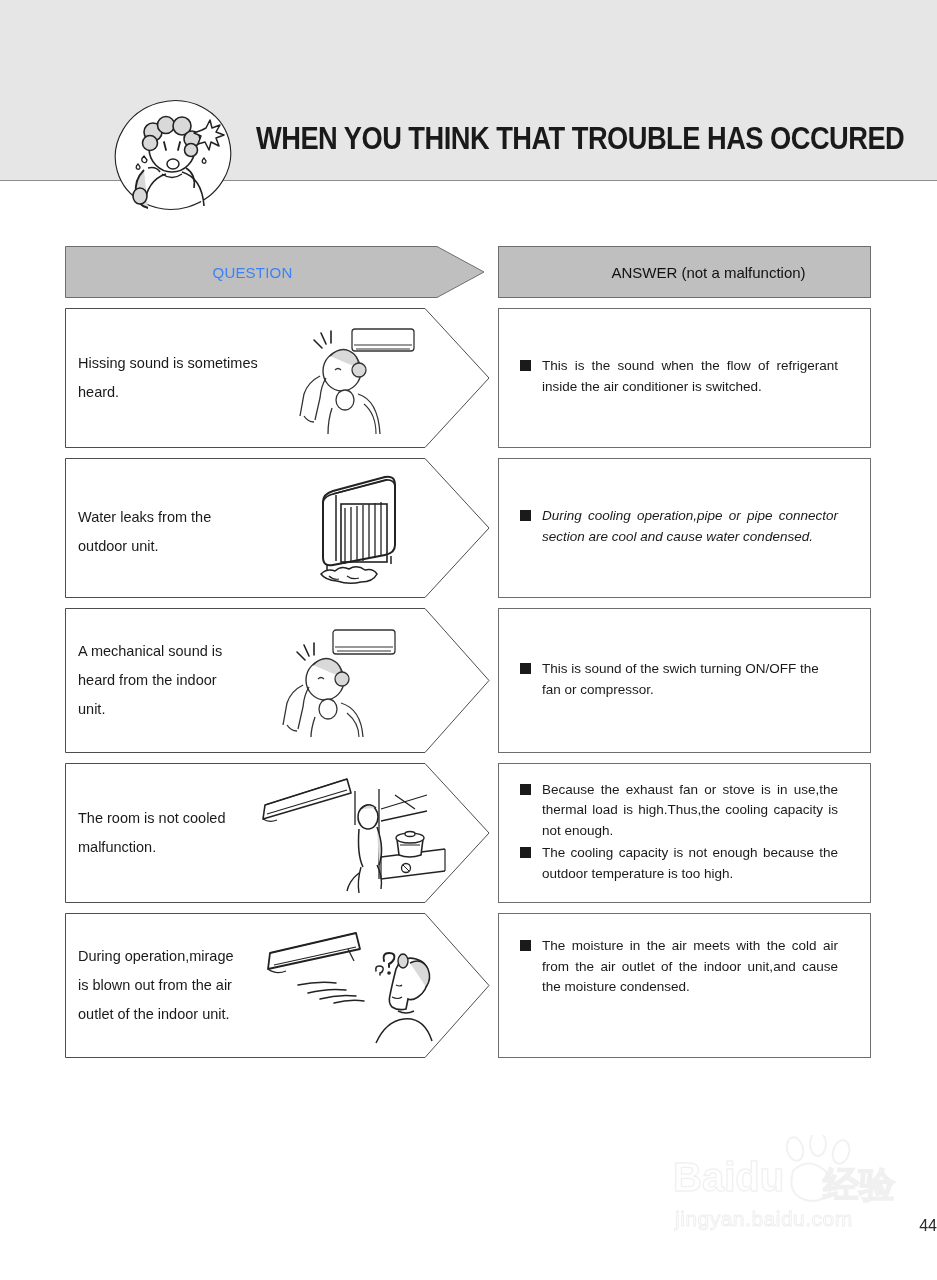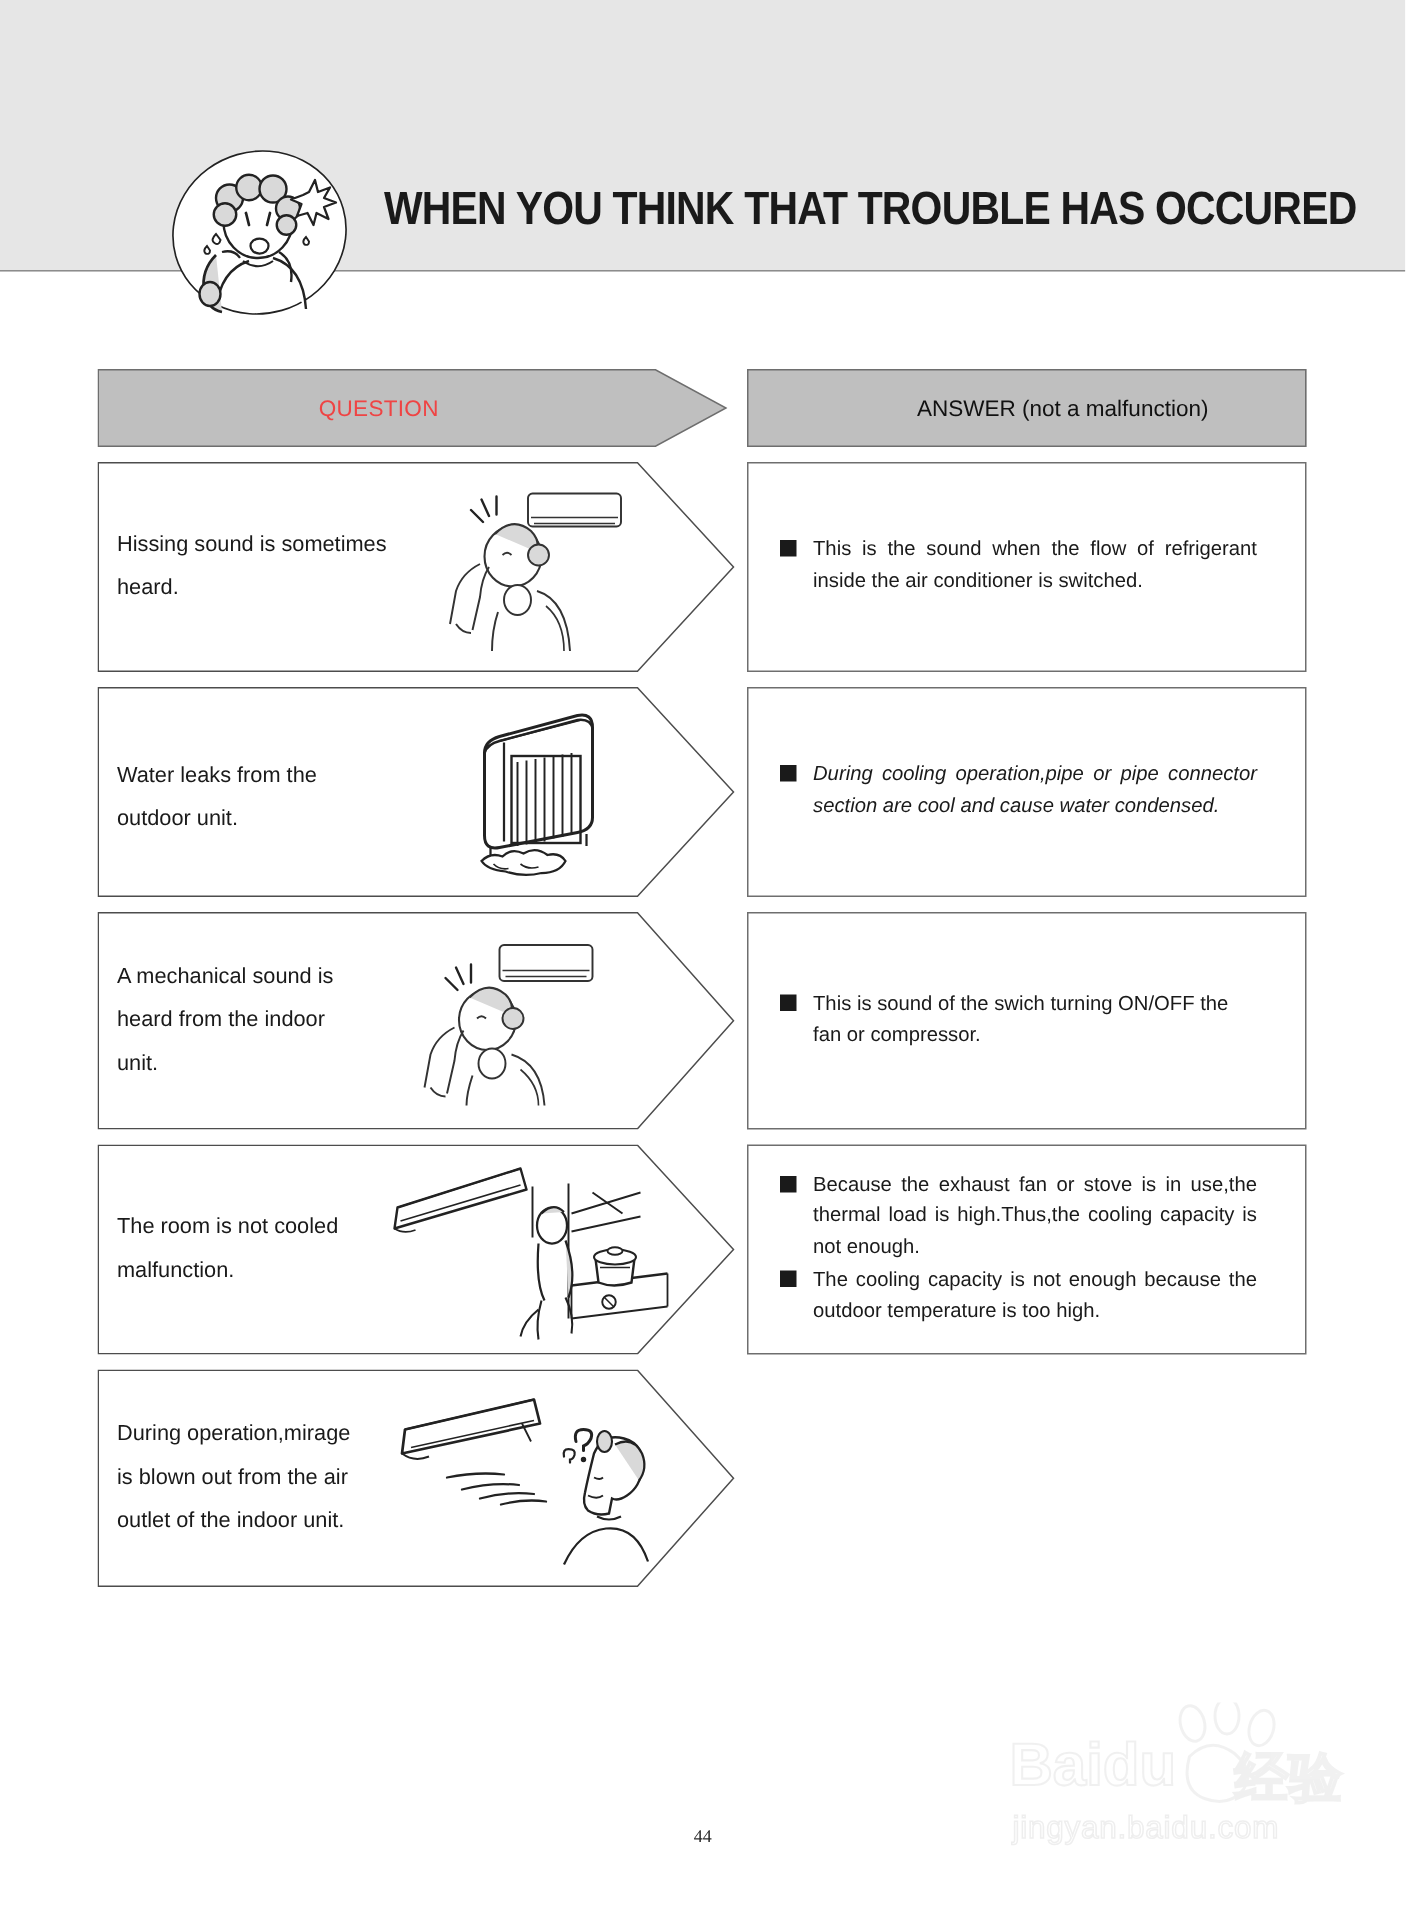--- a/index.html
+++ b/index.html
@@ -74,21 +74,21 @@
   .q-head-label {
     position: absolute;
     left: 0;
     top: 0;
     width: 375px;
     height: 52px;
     display: flex;
     align-items: center;
     justify-content: center;
     font-size: 15px;
-    color: #ef4444;
+    color: #3b82f6;
     letter-spacing: 0.2px;
   }
   .a-head {
     position: absolute;
     left: 433px;
     top: 0;
     width: 373px;
     height: 52px;
     background: #bfbfbf;
     border: 1px solid #6e6e6e;
@@ -172,24 +172,23 @@
     text-justify: inter-word;
   }
   .a-text.nojust { text-align: left; }
 
   
   .page-number {
     position: absolute;
     left: 0;
     top: 1217px;
     width: 937px;
-    text-align: center;
-    font-size: 12px;
+    text-align: right;
+    font-size: 16px;
     color: #2a2a2a;
-    font-family: Liberation Serif, serif;
   }
   .watermark {
     position: absolute;
     left: 655px;
     top: 1135px;
     width: 268px;
     height: 110px;
     opacity: 0.40;
     pointer-events: none;
   }
@@ -503,20 +502,28 @@
             <path d="M150 38 q12 -6 18 6 q4 10 -2 18" fill="#d9d9d9" stroke="#222" stroke-width="1.5"></path>
             <ellipse cx="143" cy="36" rx="5" ry="7" fill="#d9d9d9" stroke="#222" stroke-width="1.4"></ellipse>
             <path d="M136 60 q4 2 6 0" fill="none" stroke="#222" stroke-width="1.2"></path>
             <path d="M132 72 q6 3 10 0" fill="none" stroke="#222" stroke-width="1.2"></path>
 
             <path d="M138 86 q8 4 16 0" fill="none" stroke="#222" stroke-width="1.4"></path>
             <path d="M116 118 q10 -22 28 -24 q20 -2 28 22" fill="none" stroke="#222" stroke-width="1.5"></path>
           </svg>
         </div>
       </div>
+      <div class="a-cell" style="height:145px;">
+        <div class="a-inner" style="justify-content:flex-start; padding-top:22px;">
+          <div class="a-item">
+            <span class="a-bullet"></span>
+            <span class="a-text">The moisture in the air meets with the cold air from the air outlet of the indoor unit,and cause the moisture condensed.</span>
+          </div>
+        </div>
+      </div>
     </div>
 
   </div>
 
   <div class="watermark">
     <svg viewBox="0 0 268 110" width="268" height="110" aria-hidden="true" style="position:absolute;left:0;top:0;">
       <g fill="none" stroke="#dedede" stroke-width="2">
         <ellipse cx="140" cy="14" rx="8" ry="12" transform="rotate(-14 140 14)"></ellipse>
         <ellipse cx="163" cy="9" rx="8" ry="12"></ellipse>
         <ellipse cx="186" cy="17" rx="8" ry="12" transform="rotate(16 186 17)"></ellipse>

